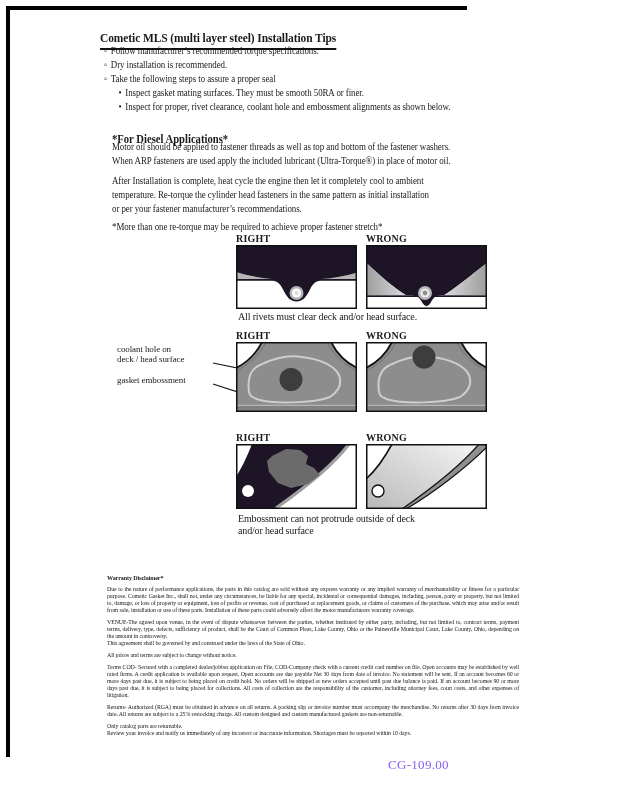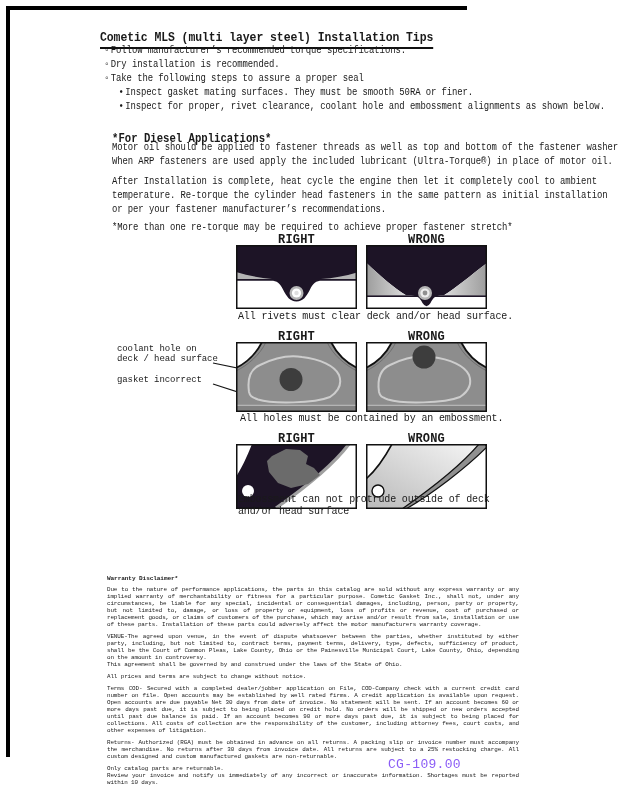--- a/index.html
+++ b/index.html
@@ -1,18 +1,18 @@
 <!DOCTYPE html>
 <html><head>
 <meta charset="utf-8">
 <style>
   html,body { margin:0; padding:0; background:#ffffff; }
   .page {
     position:relative; width:618px; height:800px; background:#fff;
-    font-family:Liberation Mono, monospace; color:#1a1a1a; overflow:hidden;
+    font-family:Liberation Serif, serif; color:#1a1a1a; overflow:hidden;
   }
   .abs { position:absolute; }
 
   
   .edge-top  { left:6px; top:6px; width:461px; height:4px; background:#000; }
   .edge-left { left:6px; top:6px; width:4px; height:751px; background:#000; }
 
   .title {
     left:100px; top:21px; font-size:13.5px; font-weight:bold; letter-spacing:-0.1px;
     border-bottom:2.2px solid #111; padding-bottom:2px; white-space:nowrap;
@@ -32,21 +32,21 @@
     transform:scaleX(.85); transform-origin:0 0;
   }
   .para {
     font-size:10.5px; letter-spacing:-0.1px; line-height:14px; white-space:pre;
     transform:scaleX(.85); transform-origin:0 0;
   }
   .p1 { left:112px; top:140px; }
   .p2 { left:112px; top:174px; }
   .pnote { left:112px; top:220px; }
 
-  .fig-label { width:121px; text-align:center; font-size:12px; font-weight:bold; letter-spacing:0.2px; }
+  .fig-label { width:121px; font-size:10px; font-weight:bold; letter-spacing:0.2px; }
   .caption { font-size:10px; letter-spacing:-0.15px; line-height:11.5px; white-space:pre; }
   .box { display:block; }
 
   .ann { font-size:9px; letter-spacing:-0.1px; line-height:9.8px; width:95px; white-space:pre; }
 
   .legal {
     left:107px; top:575px; width:412px;
     font-size:5.9px; line-height:7px; letter-spacing:-0.1px; text-align:justify;
   }
   .legal h3 { font-size:6.1px; margin:0 0 4px 0; }
@@ -120,21 +120,21 @@
     <rect x="0.75" y="0.75" width="119.5" height="62.5" fill="none" stroke="#111" stroke-width="1.5"></rect>
   </svg>
 
   <div class="abs caption" style="left:238px; top:311px">All rivets must clear deck and/or head surface.</div>
 
   <div class="abs fig-label" style="left:236px; top:330px">RIGHT</div>
   <div class="abs fig-label" style="left:366px; top:330px">WRONG</div>
 
   <div class="abs ann" style="left:117px; top:345px">coolant hole on
 deck / head surface</div>
-  <div class="abs ann" style="left:117px; top:376px">gasket incorrect</div>
+  <div class="abs ann" style="left:117px; top:376px">gasket embossment</div>
 
   <svg class="abs" style="left:115px; top:342px; pointer-events:none" width="190" height="70" viewBox="0 0 190 70">
     <line x1="98" y1="21" x2="166" y2="35" stroke="#151515" stroke-width="1.2"></line>
     <line x1="98" y1="42" x2="141" y2="56" stroke="#151515" stroke-width="1.2"></line>
   </svg>
 
   <svg class="abs box" style="left:236px; top:342px" width="121" height="70" viewBox="0 0 121 70">
     <rect width="121" height="70" fill="#8d8d8d"></rect>
     <rect y="63.5" width="121" height="6.5" fill="#818181"></rect>
     <rect y="62.8" width="121" height="0.9" fill="#c9c9c9"></rect>
@@ -157,21 +157,20 @@
     <path d="M26,0 C20,12 10,21 0,26" fill="none" stroke="#111" stroke-width="1.8"></path>
     <path d="M30,0 C24,13 12,23 0,29" fill="none" stroke="#6f6f6f" stroke-width="1"></path>
     <path d="M121,0 H95 C101,12 111,21 121,26 Z" fill="#ffffff"></path>
     <path d="M95,0 C101,12 111,21 121,26" fill="none" stroke="#111" stroke-width="1.8"></path>
     <path d="M91,0 C97,13 109,23 121,29" fill="none" stroke="#6f6f6f" stroke-width="1"></path>
     <path d="M13,50 C11,36 15,27 24,23 C38,16 54,13 66,15 C84,17 99,24 103,33 C106,41 103,49 94,55 C78,61.5 36,62 22,57.5 C15,55 14,54 13,50 Z" fill="none" stroke="#cdcdcd" stroke-width="2"></path>
     <circle cx="58" cy="15" r="11.5" fill="#3d3d3d"></circle>
     <rect x="0.75" y="0.75" width="119.5" height="68.5" fill="none" stroke="#111" stroke-width="1.5"></rect>
   </svg>
 
-  <div class="abs caption" style="left:240px; top:413px">All holes must be contained by an embossment.</div>
 
   <div class="abs fig-label" style="left:236px; top:432px">RIGHT</div>
   <div class="abs fig-label" style="left:366px; top:432px">WRONG</div>
 
   <svg class="abs box" style="left:236px; top:444px" width="121" height="65" viewBox="0 0 121 65">
     <rect width="121" height="65" fill="#ffffff"></rect>
     <path d="M16,0 C11,13 5,25 0,33 L0,65 H40 C70,44 98,21 114,0 Z" fill="#1d1426"></path>
     <path d="M40,64 C70,43 98,20 113,0" fill="none" stroke="#a0a0a0" stroke-width="3.2"></path>
     <polygon points="36,12 50,5 64,6 72,12 70,20 78,24 84,31 72,40 55,44 42,39 33,28 31,17" fill="#6b6b6b"></polygon>
     <circle cx="12" cy="47" r="6" fill="#ffffff"></circle>
@@ -186,21 +185,21 @@
         </linearGradient>
     </defs>
     <rect width="121" height="65" fill="#ffffff"></rect>
     <path d="M26,0 C19,13 9,27 0,35 L0,65 H36 C66,44 96,20 113,0 Z" fill="url(#g3)"></path>
     <path d="M26,0 C19,13 9,27 0,35" fill="none" stroke="#111" stroke-width="1.6"></path>
     <path d="M36,65 C66,44 96,20 113,0 L119,0 L121,3 C100,24 66,50 40,65 Z" fill="#909090" stroke="#111" stroke-width="1.2"></path>
     <circle cx="12" cy="47" r="6" fill="#ffffff" stroke="#111" stroke-width="1.4"></circle>
     <rect x="0.75" y="0.75" width="119.5" height="63.5" fill="none" stroke="#111" stroke-width="1.5"></rect>
   </svg>
 
-  <div class="abs caption" style="left:238px; top:494px">Embossment can not protrude outside of deck
+  <div class="abs caption" style="left:238px; top:513px">Embossment can not protrude outside of deck
 and/or head surface</div>
 
   <div class="abs legal">
     <h3>Warranty Disclaimer*</h3>
     <p>Due to the nature of performance applications, the parts in this catalog are sold without any express warranty or any implied warranty of merchantability or fitness for a particular purpose.  Cometic Gasket Inc., shall not, under any circumstances, be liable for any special, incidental or consequential damages, including, person, party or property, but not limited to, damage, or loss of property or equipment, loss of profits or revenue, cost of purchased or replacement goods, or claims of customers of the purchase, which may arise and/or result from sale, installation or use of these parts.  Installation of these parts could adversely affect the motor manufacturers warranty coverage.</p>
     <p>VENUE-The agreed upon venue, in the event of dispute whatsoever between the parties, whether instituted by either party, including, but not limited to, contract terms, payment terms, delivery, type, defects, sufficiency of product, shall be the Court of Common Pleas, Lake County, Ohio or the Painesville Municipal Court, Lake County, Ohio, depending on the amount in controversy.
 This agreement shall be governed by and construed under the laws of the State of Ohio.</p>
     <p>All prices and terms are subject to change without notice.</p>
     <p>Terms COD- Secured with a completed dealer/jobber application on File, COD-Company check with a current credit card number on file.  Open accounts may be established by well rated firms.  A credit application is available upon request.  Open accounts are due payable Net 30 days from date of invoice.  No statement will be sent.  If an account becomes 60 or more days past due, it is subject to being placed on credit hold.  No orders will be shipped or new orders accepted until past due balance is paid.  If an account becomes 90 or more days past due, it is subject to being placed for collections.  All costs of collection are the responsibility of the customer, including attorney fees, court costs, and other expenses of litigation.</p>
     <p>Returns- Authorized (RGA) must be obtained in advance on all returns.  A packing slip or invoice number must accompany the merchandise.  No returns after 30 days from invoice date.  All returns are subject to a 25% restocking charge.  All custom designed and custom manufactured gaskets are non-returnable.</p>

